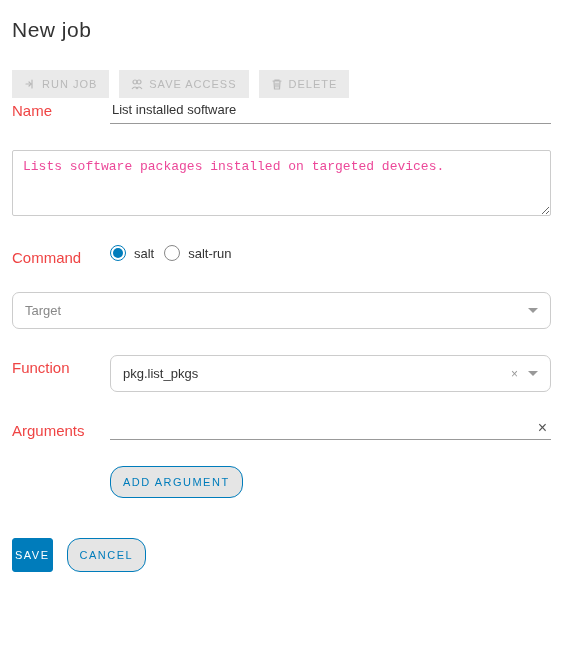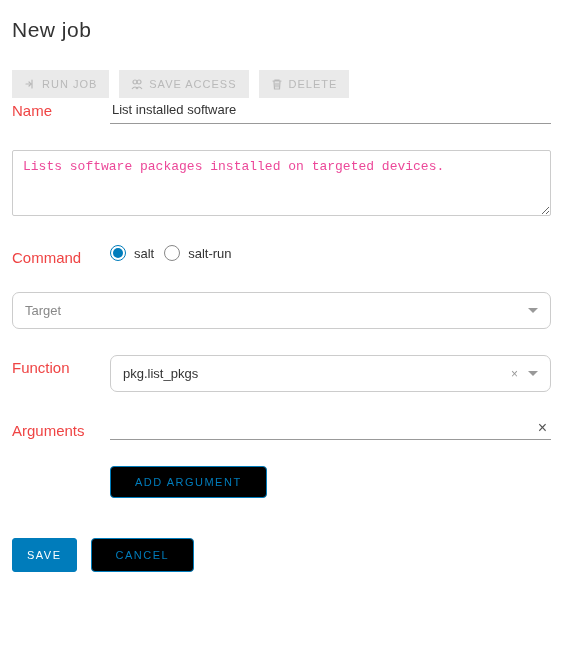--- a/index.html
+++ b/index.html
@@ -141,46 +141,46 @@
     .arg-remove {
       color: #555;
       font-size: 16px;
       cursor: pointer;
       padding: 0 4px 2px 4px;
       line-height: 1;
     }
 
     .btn-outline {
       border: 1px solid #007cbb;
-      background: #000000;
+      background: #e5e5e5;
       color: #007cbb;
       font-size: 11px;
       letter-spacing: 1.5px;
-      padding: 9px 24px;
-      border-radius: 4px;
+      padding: 9px 12px;
+      border-radius: 13px;
       cursor: pointer;
       font-family: inherit;
     }
     .add-arg-row {
       margin-top: 26px;
       margin-left: 98px;
     }
 
     .footer {
       margin-top: 40px;
       display: flex;
       gap: 14px;
     }
     .btn-primary {
       background: #007cbb;
       color: #fff;
       border: 1px solid #007cbb;
       font-size: 11px;
       letter-spacing: 1.5px;
-      padding: 10px 14px;
+      padding: 10px 2px;
       border-radius: 3px;
       cursor: pointer;
       font-family: inherit;
     }
   </style>
 </head>
 <body>
 
 <h1 class="page-title">New job</h1>
 

